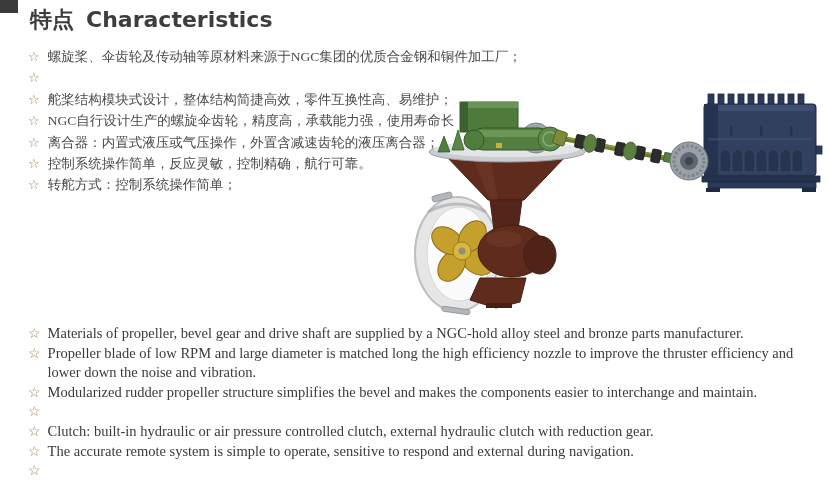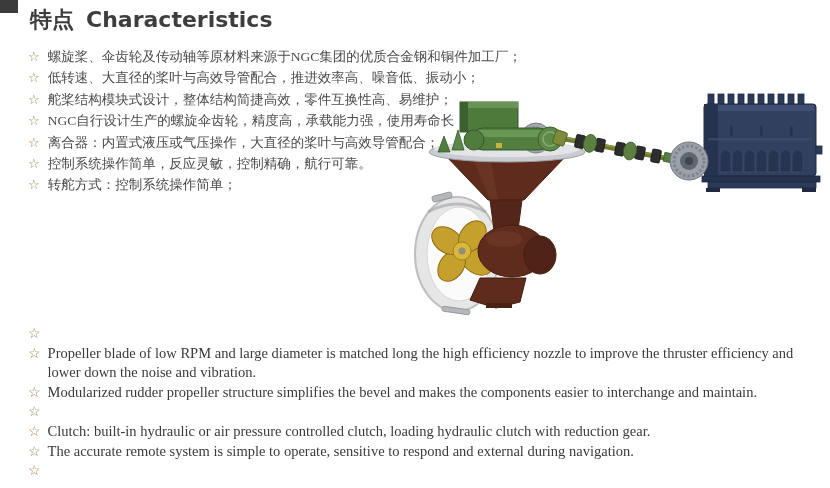--- a/index.html
+++ b/index.html
@@ -57,33 +57,32 @@
     <h1><span class="title-zh">特点</span><span>Characteristics</span></h1>
   </div>
 
   <ul class="features zh-list">
     <li>
         <span class="star">☆</span>
         <span>螺旋桨、伞齿轮及传动轴等原材料来源于NGC集团的优质合金钢和铜件加工厂；</span>
       </li>
     <li>
         <span class="star">☆</span>
-        <span>低转速、大直径的桨叶与高效导管配合，推进效率高、噪音低、振动小；</span>
       </li>
     <li>
         <span class="star">☆</span>
         <span>舵桨结构模块式设计，整体结构简捷高效，零件互换性高、易维护；</span>
       </li>
     <li>
         <span class="star">☆</span>
         <span>NGC自行设计生产的螺旋伞齿轮，精度高，承载能力强，使用寿命长；</span>
       </li>
     <li>
         <span class="star">☆</span>
-        <span>离合器：内置式液压或气压操作，大直径的桨叶与高效导管配合；</span>
+        <span>离合器：内置式液压或气压操作，外置含减速齿轮的液压离合器；</span>
       </li>
     <li>
         <span class="star">☆</span>
         <span>控制系统操作简单，反应灵敏，控制精确，航行可靠。</span>
       </li>
     <li>
         <span class="star">☆</span>
         <span>转舵方式：控制系统操作简单；</span>
       </li>
   </ul>
@@ -199,35 +198,36 @@
           <circle cx="281" cy="73" r="9" fill="#5f6670"></circle>
           <circle cx="281" cy="73" r="4" fill="#3f464e"></circle>
         </g>
       </g>
     </svg>
   </figure>
 
   <ul class="features en-list">
     <li>
         <span class="star">☆</span>
+        <span>Materials of propeller, bevel gear and drive shaft are supplied by a NGC-hold alloy steel and bronze parts manufacturer.</span>
       </li>
     <li>
         <span class="star">☆</span>
         <span>Propeller blade of low RPM and large diameter is matched long the high efficiency nozzle to improve the thruster efficiency and lower down the noise and vibration.</span>
       </li>
     <li>
         <span class="star">☆</span>
         <span>Modularized rudder propeller structure simplifies the bevel and makes the components easier to interchange and maintain.</span>
       </li>
     <li>
         <span class="star">☆</span>
       </li>
     <li>
         <span class="star">☆</span>
-        <span>Clutch: built-in hydraulic or air pressure controlled clutch, loading hydraulic clutch with reduction gear.</span>
+        <span>Clutch: built-in hydraulic or air pressure controlled clutch, external hydraulic clutch with reduction gear.</span>
       </li>
     <li>
         <span class="star">☆</span>
         <span>The accurate remote system is simple to operate, sensitive to respond and external during navigation.</span>
       </li>
     <li>
         <span class="star">☆</span>
       </li>
   </ul>
 

